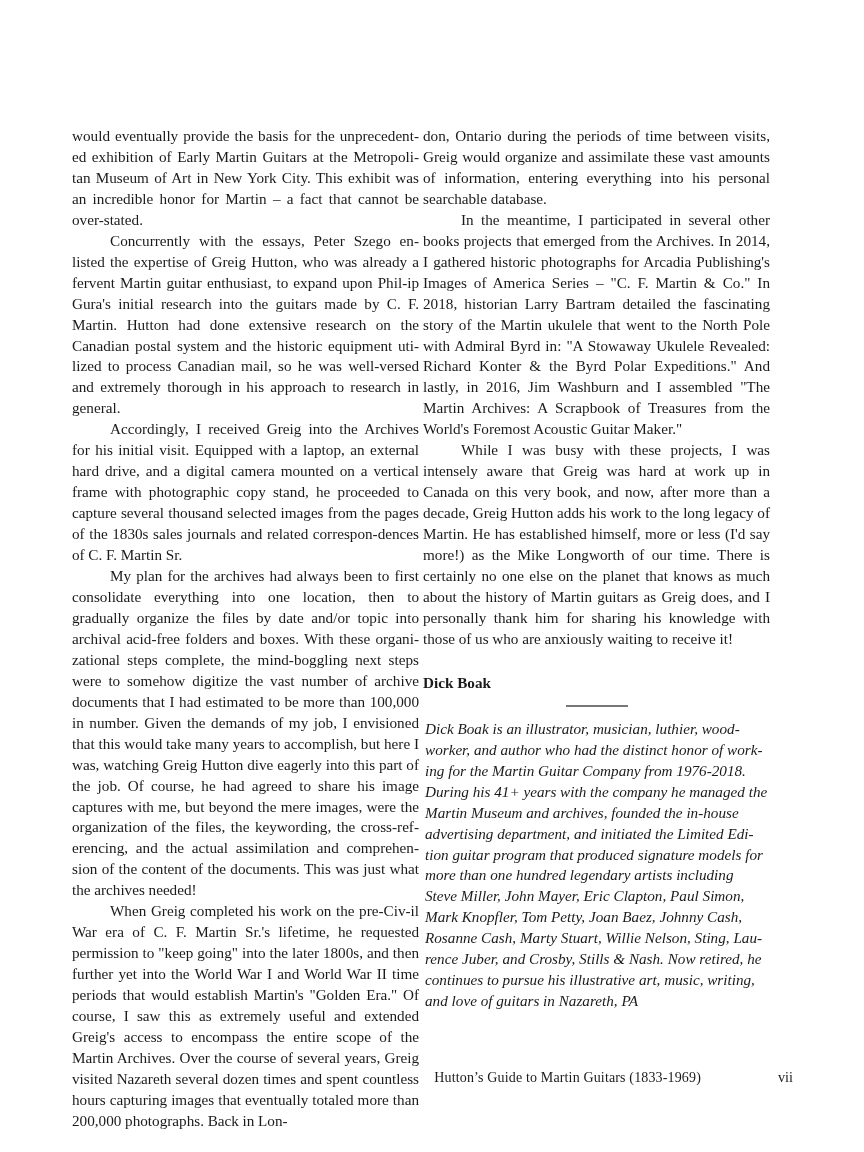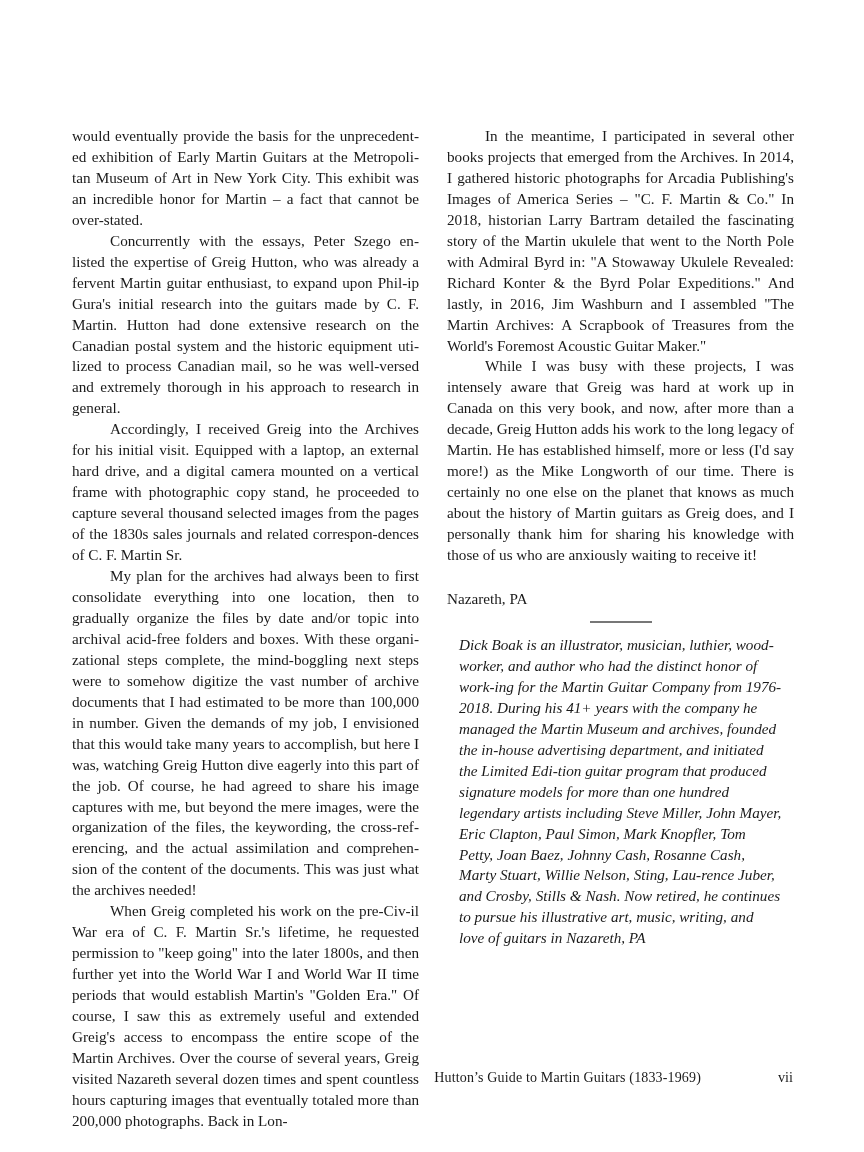--- a/index.html
+++ b/index.html
@@ -30,21 +30,21 @@
     position: absolute;
     left: 72px;
     top: 126px;
     width: 721px;
     height: 910px;
   }
 
   .columns {
     display: flex;
     flex-direction: row;
-    gap: 28px;
+    gap: 4px;
     width: 100%;
   }
 
   .column {
     width: 347px;
     flex: 0 0 347px;
   }
 
   p.body-par {
     margin: 0;
@@ -90,21 +90,21 @@
     margin-bottom: 12px;
   }
 
   .divider-rule {
     width: 62px;
     height: 2px;
     background: #777777;
   }
 
   p.bio-par {
-    margin: 12px;
+    margin: 2px;
     font-size: 15.2px;
     line-height: 20.95px;
     font-style: italic;
     text-align: left;
   }
 
   .footer {
     position: absolute;
     left: 72px;
     top: 1069px;
@@ -137,25 +137,26 @@
 
       <div class="column">
         <p class="body-par noindent">would eventually provide the basis for the unprecedent-ed exhibition of Early Martin Guitars at the Metropoli-tan Museum of Art in New York City. This exhibit was an incredible honor for Martin – a fact that cannot be over-stated.</p>
         <p class="body-par indented">Concurrently with the essays, Peter Szego en-listed the expertise of Greig Hutton, who was already a fervent Martin guitar enthusiast, to expand upon Phil-ip Gura's initial research into the guitars made by C. F. Martin. Hutton had done extensive research on the Canadian postal system and the historic equipment uti-lized to process Canadian mail, so he was well-versed and extremely thorough in his approach to research in general.</p>
         <p class="body-par indented">Accordingly, I received Greig into the Archives for his initial visit. Equipped with a laptop, an external hard drive, and a digital camera mounted on a vertical frame with photographic copy stand, he proceeded to capture several thousand selected images from the pages of the 1830s sales journals and related correspon-dences of C. F. Martin Sr.</p>
         <p class="body-par indented">My plan for the archives had always been to first consolidate everything into one location, then to gradually organize the files by date and/or topic into archival acid-free folders and boxes. With these organi-zational steps complete, the mind-boggling next steps were to somehow digitize the vast number of archive documents that I had estimated to be more than 100,000 in number. Given the demands of my job, I envisioned that this would take many years to accomplish, but here I was, watching Greig Hutton dive eagerly into this part of the job. Of course, he had agreed to share his image captures with me, but beyond the mere images, were the organization of the files, the keywording, the cross-ref-erencing, and the actual assimilation and comprehen-sion of the content of the documents. This was just what the archives needed!</p>
         <p class="body-par indented">When Greig completed his work on the pre-Civ-il War era of C. F. Martin Sr.'s lifetime, he requested permission to "keep going" into the later 1800s, and then further yet into the World War I and World War II time periods that would establish Martin's "Golden Era." Of course, I saw this as extremely useful and extended Greig's access to encompass the entire scope of the Martin Archives. Over the course of several years, Greig visited Nazareth several dozen times and spent countless hours capturing images that eventually totaled more than 200,000 photographs. Back in Lon-</p>
       </div>
 
       <div class="column">
+        <p class="body-par noindent">don, Ontario during the periods of time between visits, Greig would organize and assimilate these vast amounts of information, entering everything into his personal searchable database.</p>
         <p class="body-par indented">In the meantime, I participated in several other books projects that emerged from the Archives. In 2014, I gathered historic photographs for Arcadia Publishing's Images of America Series – "C. F. Martin &amp; Co." In 2018, historian Larry Bartram detailed the fascinating story of the Martin ukulele that went to the North Pole with Admiral Byrd in: "A Stowaway Ukulele Revealed: Richard Konter &amp; the Byrd Polar Expeditions." And lastly, in 2016, Jim Washburn and I assembled "The Martin Archives: A Scrapbook of Treasures from the World's Foremost Acoustic Guitar Maker."</p>
         <p class="body-par indented">While I was busy with these projects, I was intensely aware that Greig was hard at work up in Canada on this very book, and now, after more than a decade, Greig Hutton adds his work to the long legacy of Martin. He has established himself, more or less (I'd say more!) as the Mike Longworth of our time. There is certainly no one else on the planet that knows as much about the history of Martin guitars as Greig does, and I personally thank him for sharing his knowledge with those of us who are anxiously waiting to receive it!</p>
 
         <div class="sig-block">
-          <p class="sig-loc">Nazareth, PA</p>
+          <p class="sig-name">Dick Boak</p>
         </div>
 
         <div class="divider-wrap">
           <div class="divider-rule"></div>
         </div>
 
         <p class="bio-par">Dick Boak is an illustrator, musician, luthier, wood-worker, and author who had the distinct honor of work-ing for the Martin Guitar Company from 1976-2018. During his 41+ years with the company he managed the Martin Museum and archives, founded the in-house advertising department, and initiated the Limited Edi-tion guitar program that produced signature models for more than one hundred legendary artists including Steve Miller, John Mayer, Eric Clapton, Paul Simon, Mark Knopfler, Tom Petty, Joan Baez, Johnny Cash, Rosanne Cash, Marty Stuart, Willie Nelson, Sting, Lau-rence Juber, and Crosby, Stills &amp; Nash. Now retired, he continues to pursue his illustrative art, music, writing, and love of guitars in Nazareth, PA</p>
       </div>
 
     </div>

